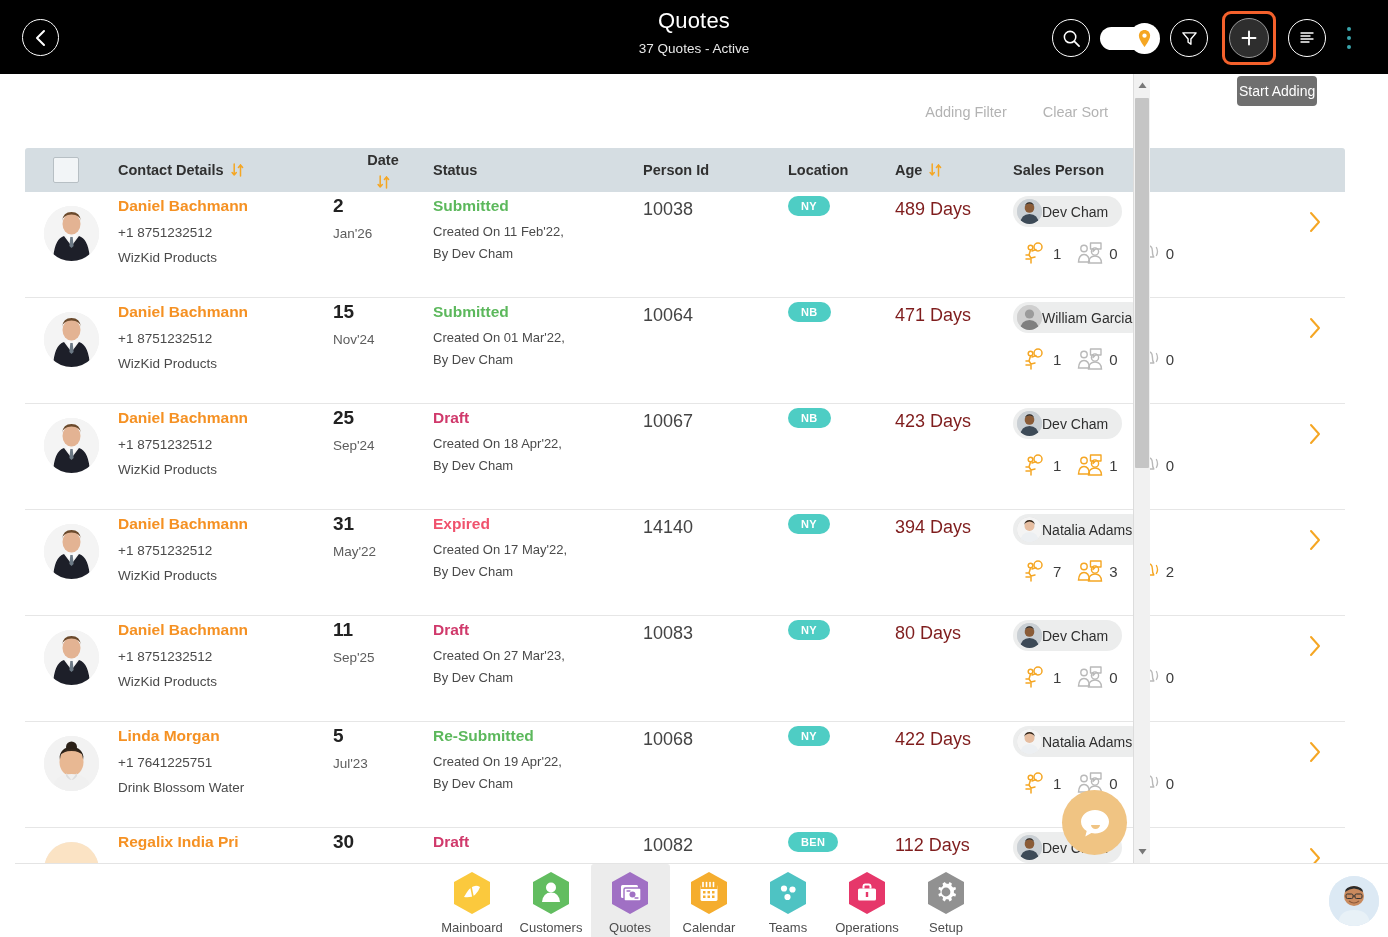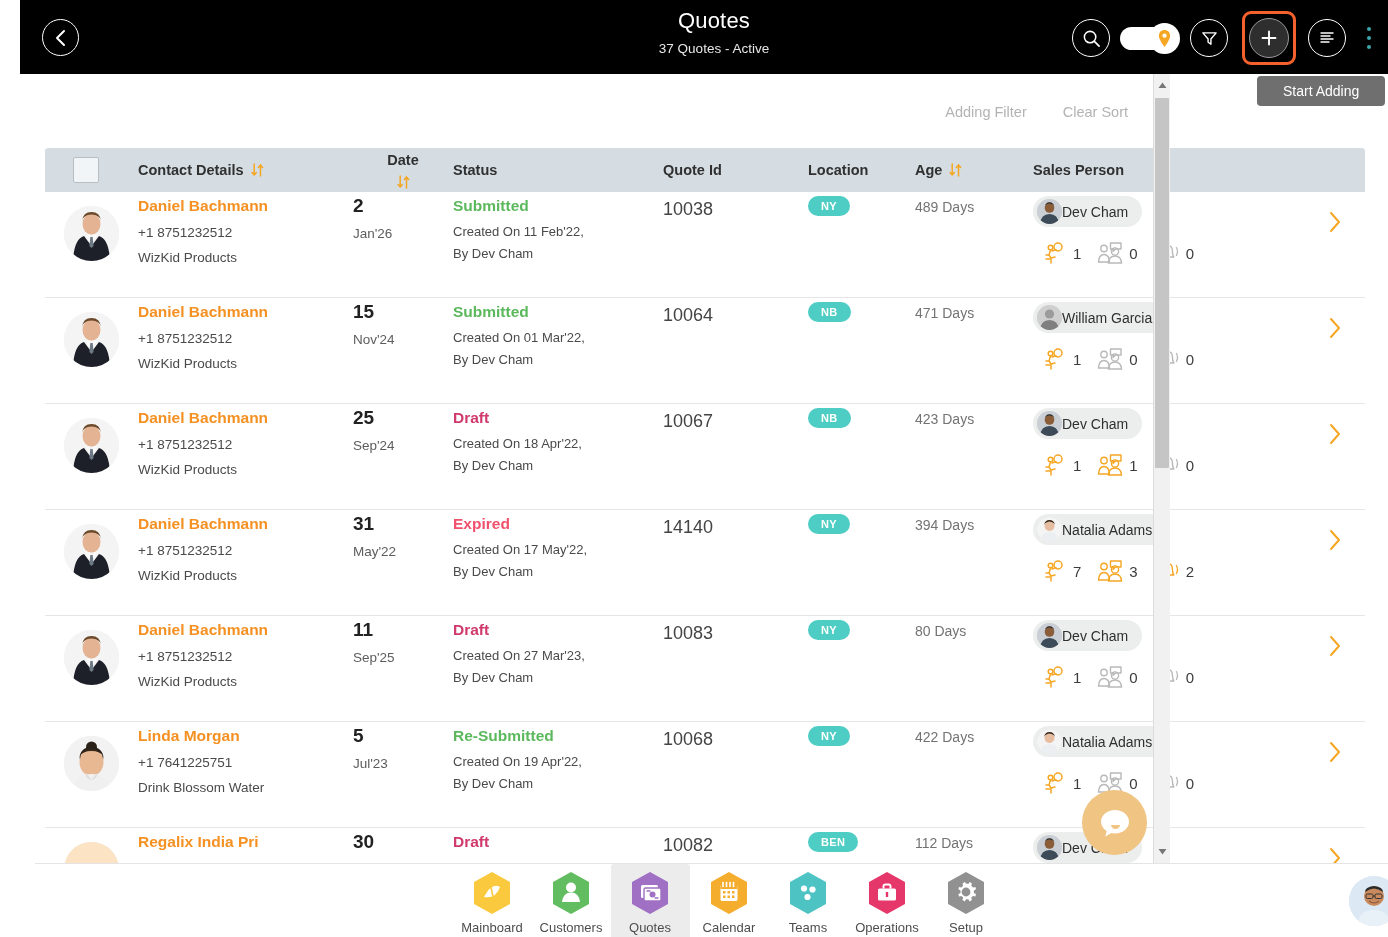--- a/index.html
+++ b/index.html
@@ -1,21 +1,21 @@
 <!DOCTYPE html>
 <html><head>
 <meta charset="utf-8">
 <style>
   * { box-sizing: border-box; margin: 0; padding: 0; }
   html, body {
     width: 1388px; height: 937px;
     font-family: "Liberation Sans", sans-serif;
     background: #ffffff; overflow: hidden;
   }
-  .app { position: relative; width: 1150px; height: 937px; background:#fff;margin-left:20px; }
+  .app { position: relative; width: 1150px; height: 937px; background:#fff; }
 
   
   .topbar {
     position: absolute; top:0; left:0; width:1388px; height:74px;
     background:#000; color:#fff;
   }
   .back-btn {
     position:absolute; left:22px; top:19px; width:37px; height:37px;
     border:1.6px solid #fff; border-radius:50%;
     display:flex; align-items:center; justify-content:center; cursor:pointer;
@@ -49,21 +49,21 @@
     border:1.5px solid #9a9a9a; display:flex; align-items:center; justify-content:center;
   }
   .ic-list { margin-right:12px; }
   .kebab { width:22px; height:38px; display:flex; flex-direction:column; align-items:center;
            justify-content:center; gap:5px; cursor:pointer; }
   .kebab i { display:block; width:4px; height:4px; border-radius:50%; background:#3aa6ad; }
 
   
   .tooltip {
     position:absolute; left:1237px; top:76px; background:#6f6f6f; color:#fff;
-    padding:7px 26px; border-radius:4px; font-size:14px; white-space:nowrap; z-index:40;
+    padding:7px 2px; border-radius:4px; font-size:14px; white-space:nowrap; z-index:40;
   }
 
   
   .sub-actions {
     position:absolute; right:42px; top:104px; display:flex; gap:36px;
     font-size:14.5px; color:#b3b3b3; z-index:5;
   }
   .sub-actions span { cursor:pointer; }
 
   
@@ -113,21 +113,21 @@
   .day-mon { font-size:13.5px; color:#5d5d5d; margin-top:9px; }
 
   .status { font-size:15.5px; font-weight:bold; line-height:1.3; }
   .status-sub { color:#4a4a4a; font-size:13px; margin-top:7px; line-height:1.45; }
 
   .qid { font-size:18px; color:#444; padding-top:3px; }
   .badge {
     display:inline-block; background:#4ecdc4; color:#fff; font-size:11px; font-weight:bold;
     border-radius:11px; padding:4px 13px; letter-spacing:.4px;
   }
-  .age { font-size:14px; color:#737373; padding-top:3px; }
+  .age { font-size:18px; color:#7f1d1d; padding-top:3px; }
 
   .sales-chip {
     display:inline-flex; align-items:center; background:#eceded;
     border-radius:16px; padding:3px 14px 3px 4px; max-width:max-content;
   }
   .sales-chip .sav { width:25px; height:25px; border-radius:50%; overflow:hidden; background:#d8d8d8; }
   .sales-chip .snm { font-size:14px; color:#2f2f2f; }
 
   .counters { display:flex; align-items:center; gap:6px; margin-top:14px; margin-left:10px; }
   .counters .grp { display:flex; align-items:center; gap:6px; margin-right:10px; }
@@ -267,21 +267,21 @@
         <span>Date</span>
         <svg class="sort-ic" width="13" height="14" viewBox="0 0 13 14">
           <path d="M3.2 1 V12 M3.2 12 L1.1 9.6 M3.2 12 L5.3 9.6" stroke="#f5a623" stroke-width="1.5" fill="none" stroke-linecap="round"></path>
           <path d="M9.5 13 V2 M9.5 2 L7.4 4.4 M9.5 2 L11.6 4.4" stroke="#f5a623" stroke-width="1.5" fill="none" stroke-linecap="round"></path>
         </svg>
       </div>
       <div class="cell c-status">
         <span>Status</span>
       </div>
       <div class="cell c-qid">
-        <span>Quote Id</span>
+        <span>Person Id</span>
       </div>
       <div class="cell c-loc">
         <span>Location</span>
       </div>
       <div class="cell c-age">
         <span>Age</span>
         <svg class="sort-ic" width="13" height="14" viewBox="0 0 13 14">
           <path d="M3.2 1 V12 M3.2 12 L1.1 9.6 M3.2 12 L5.3 9.6" stroke="#f5a623" stroke-width="1.5" fill="none" stroke-linecap="round"></path>
           <path d="M9.5 13 V2 M9.5 2 L7.4 4.4 M9.5 2 L11.6 4.4" stroke="#f5a623" stroke-width="1.5" fill="none" stroke-linecap="round"></path>
         </svg>

